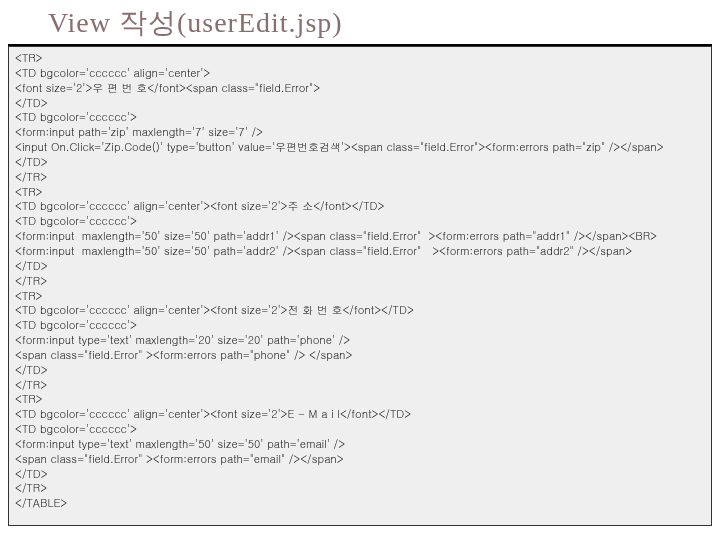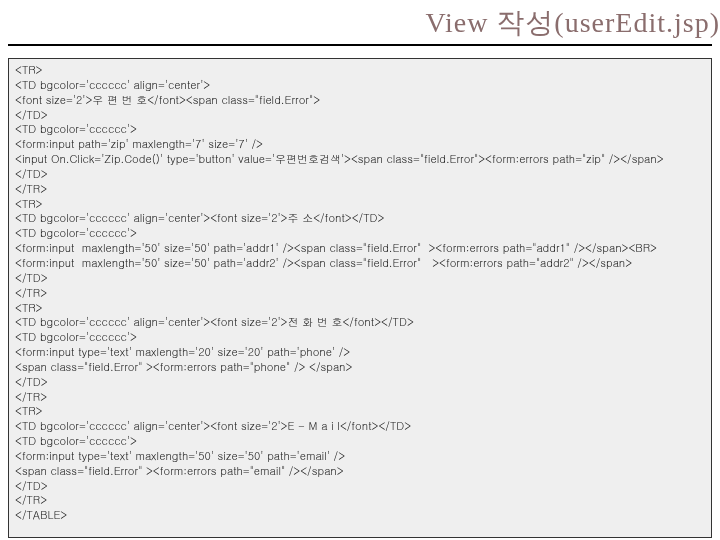--- a/index.html
+++ b/index.html
@@ -16,29 +16,28 @@
     height: 540px;
     position: relative;
     box-sizing: border-box;
   }
   .title {
     font-size: 28px;
     color: #8a6d6d;
     padding: 4px 0 0 48px;
     font-weight: normal;
     letter-spacing: 1px;
-    text-align: right;
   }
   .rule {
     height: 2px;
     background: #000;
     margin: 2px 8px 0 8px;
   }
   .codeblock {
-    margin: 12px 8px;
+    margin: 0 8px;
     border: 1px solid #333;
     background: #efefef;
     box-sizing: border-box;
     font-family: "Malgun Gothic", "Gulim", sans-serif;
     font-size: 11px;
     line-height: 1.35;
     color: #222;
     padding: 4px 6px;
     white-space: pre-wrap;
     height: 480px;

